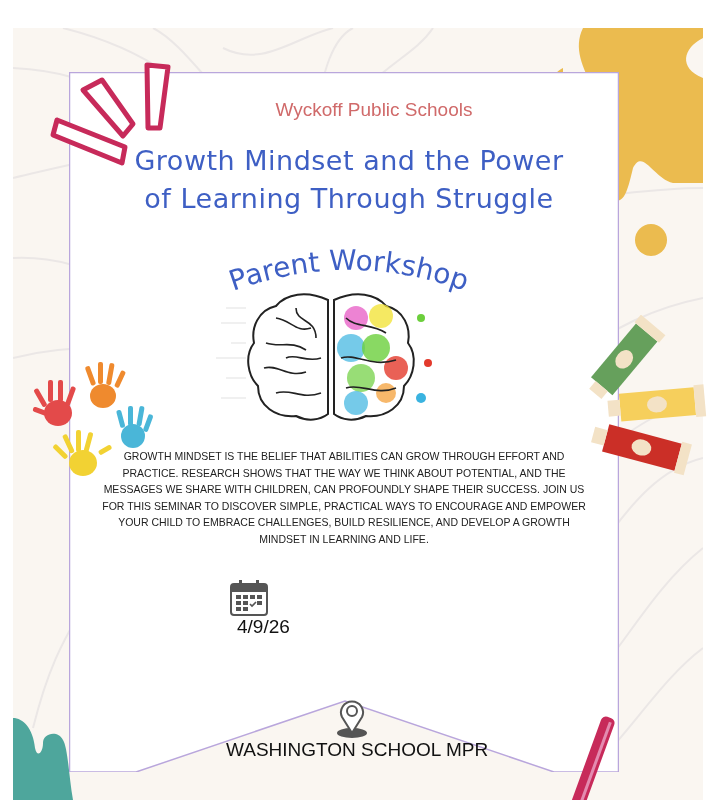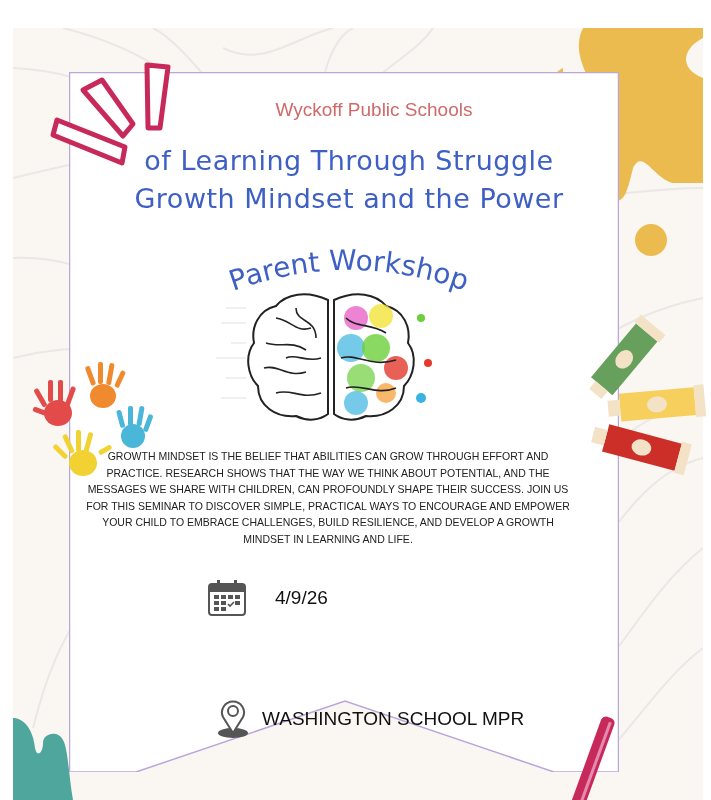--- a/index.html
+++ b/index.html
@@ -7,23 +7,23 @@
          font-family:"Liberation Sans", sans-serif; }
   .poster { position:absolute; left:13px; top:28px; width:690px; height:772px; background:#faf6f1; overflow:hidden; }
   .bg-lines { position:absolute; left:0; top:0; }
   .card { position:absolute; left:69px; top:72px; width:550px; height:700px; }
   .card svg.frame { position:absolute; left:0; top:0; }
   .school { position:absolute; left:0; width:610px; top:27px; text-align:center; color:#d06a6a;
             font-family:"Liberation Sans", sans-serif; font-size:19px; }
   .title { position:absolute; left:20px; width:520px; top:70px; text-align:center; color:#3e5fc4;
            font-family:"DejaVu Sans", sans-serif; font-size:27px; line-height:38px; letter-spacing:0.5px; }
   .brain { position:absolute; left:127px; top:216px; width:270px; height:140px; }
-  .desc { position:absolute; left:14px; width:490px; top:376px; text-align:center; color:#222;
+  .desc { position:absolute; left:30px; width:490px; top:376px; text-align:center; color:#222;
           font-size:10.5px; line-height:16.5px; }
-  .info-row { position:absolute; display:flex; align-items:center; }
+  .info-row { position:absolute; display:flex; align-items:center;flex-direction:column; }
   .info-row .txt { color:#111; font-size:19px; }
   .deco { position:absolute; }
 </style>
 </head>
 <body>
 
 <div class="poster">
 
   <svg class="bg-lines" width="690" height="772">
     <g fill="none" stroke="#ebe7e6" stroke-width="2">
@@ -57,22 +57,22 @@
   </svg>
 </div>
 
 <div class="card">
   <svg class="frame" width="550" height="700" viewBox="0 0 550 700">
     <path d="M0.5 0.5 L549.5 0.5 L549.5 700 L485 700 L276 629 L67 700 L0.5 700 Z" fill="#ffffff" stroke="#b9a6dc" stroke-width="1.5"></path>
   </svg>
 
   <div class="school">Wyckoff Public Schools</div>
   <div class="title">
+    <div>Growth Mindset and the Power</div>
     <div>of Learning Through Struggle</div>
-    <div>Growth Mindset and the Power</div>
   </div>
 
   <svg style="position:absolute;left:100px;top:168px" width="360" height="80" viewBox="0 0 360 80">
     <defs>
         <path id="arc" d="M20 70 Q180 -10 340 70"></path>
       </defs>
     <text font-family="DejaVu Sans, sans-serif" font-size="28" fill="#3e5fc4" text-anchor="middle">
       <textPath href="#arc" startOffset="50%">Parent Workshop</textPath>
     </text>
   </svg>

